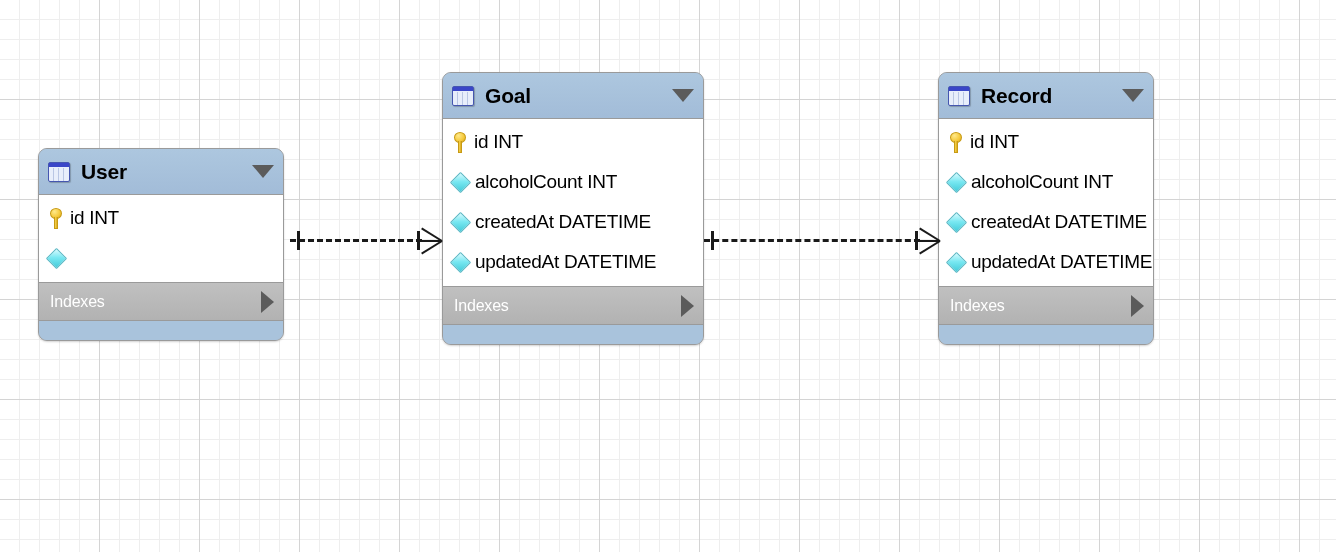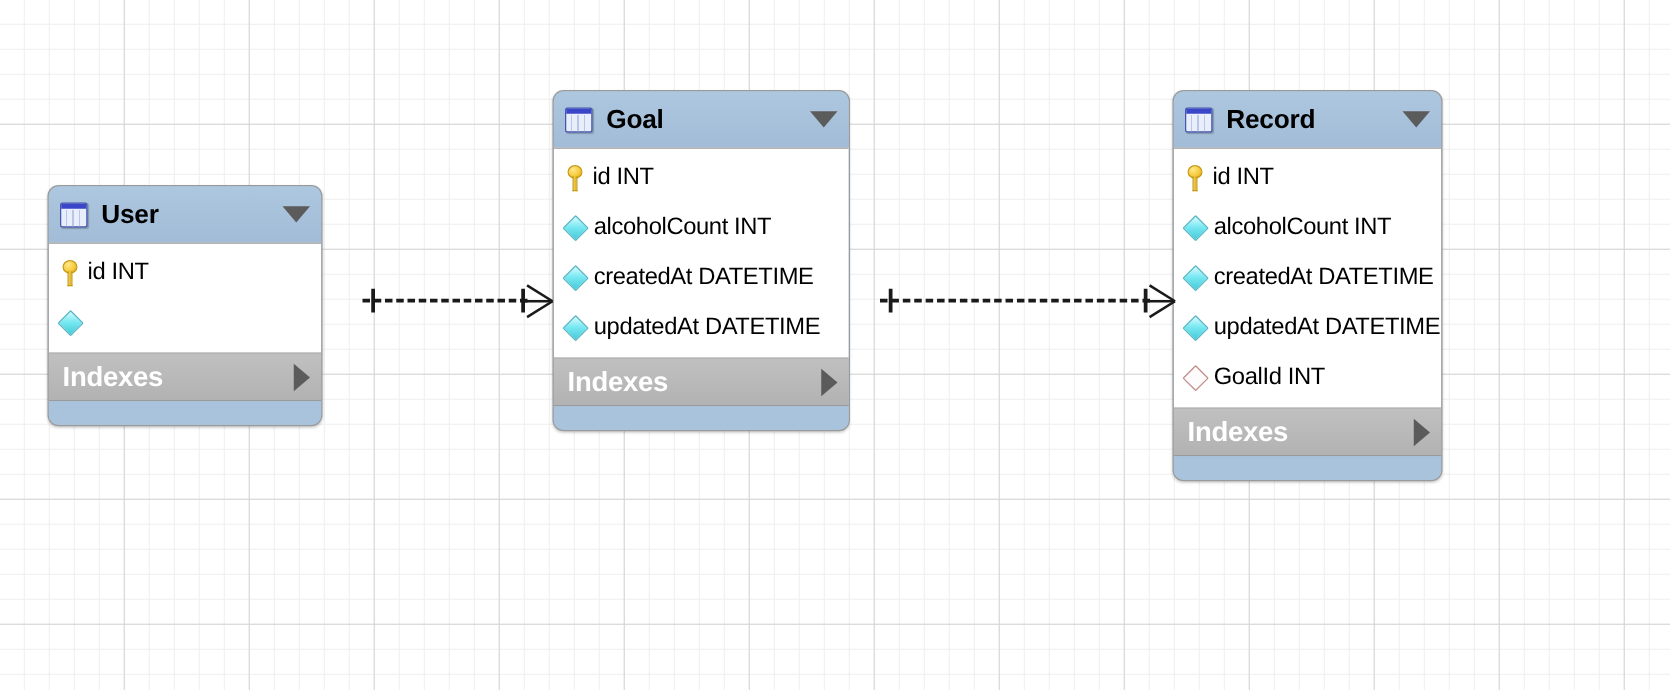--- a/index.html
+++ b/index.html
@@ -188,22 +188,22 @@
     height: 38px;
     background: linear-gradient(to bottom, #c0c0c0 0%, #b2b2b2 100%);
     display: flex;
     align-items: center;
     padding: 0 9px 0 11px;
     box-sizing: border-box;
     border-bottom: 1px solid #9a9a9a;
   }
   .indexes-label {
     flex: 1 1 auto;
-    font-size: 22px;
-    font-weight: bold;
+    font-size: 16px;
+    font-weight: normal;
     color: #ffffff;
     letter-spacing: -0.2px;
   }
   .caret-right {
     flex: 0 0 auto;
     width: 0; height: 0;
     border-top: 11px solid transparent;
     border-bottom: 11px solid transparent;
     border-left: 13px solid #5b5b5b;
   }
@@ -249,21 +249,21 @@
   }
   .crow span.up   { top: 14px; transform: rotate(-32deg); }
   .crow span.mid  { top: 14px; transform: rotate(0deg); }
   .crow span.down { top: 14px; transform: rotate(32deg); }
 </style>
 </head>
 <body>
 
 <div id="canvas">
 
-  <div class="entity" style="left:38px; top:148px; width:220px;">
+  <div class="entity" style="left:38px; top:148px; width:246px;">
     <div class="entity-header">
       <span class="tbl-icon"></span>
       <span class="entity-title">User</span>
       <span class="caret-down"></span>
     </div>
     <div class="entity-body">
       <div class="col-row">
         <span class="ico-key"></span>
         <span class="col-label">id INT</span>
       </div>
@@ -271,21 +271,21 @@
         <span class="ico-diamond"></span>
       </div>
     </div>
     <div class="entity-indexes">
       <span class="indexes-label">Indexes</span>
       <span class="caret-right"></span>
     </div>
     <div class="entity-footer"></div>
   </div>
 
-  <div class="entity" style="left:442px; top:72px; width:238px;">
+  <div class="entity" style="left:442px; top:72px; width:262px;">
     <div class="entity-header">
       <span class="tbl-icon"></span>
       <span class="entity-title">Goal</span>
       <span class="caret-down"></span>
     </div>
     <div class="entity-body">
       <div class="col-row">
         <span class="ico-key"></span>
         <span class="col-label">id INT</span>
       </div>
@@ -324,24 +324,20 @@
         <span class="ico-diamond"></span>
         <span class="col-label">alcoholCount INT</span>
       </div>
       <div class="col-row">
         <span class="ico-diamond"></span>
         <span class="col-label">createdAt DATETIME</span>
       </div>
       <div class="col-row">
         <span class="ico-diamond"></span>
         <span class="col-label">updatedAt DATETIME</span>
-      </div>
-      <div class="col-row">
-        <span class="ico-diamond-fk"></span>
-        <span class="col-label">GoalId INT</span>
       </div>
     </div>
     <div class="entity-indexes">
       <span class="indexes-label">Indexes</span>
       <span class="caret-right"></span>
     </div>
     <div class="entity-footer"></div>
   </div>
 
   <div class="rel" style="left:290px; top:225px; width:152px;">

